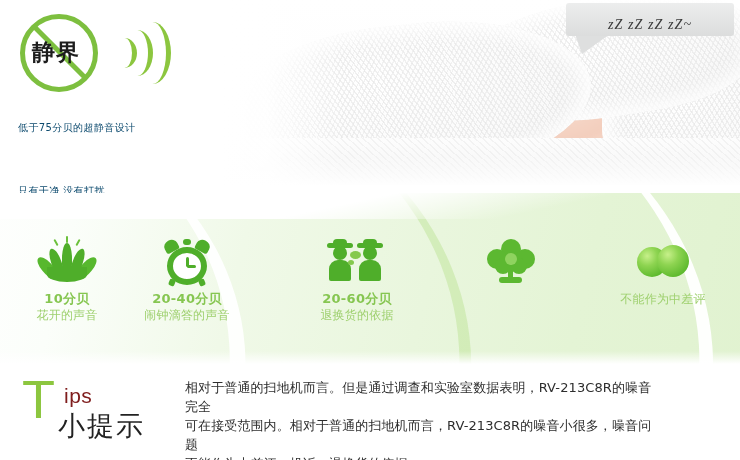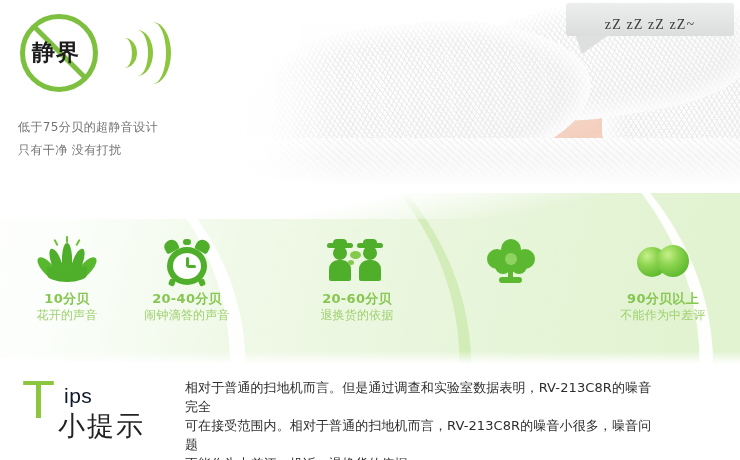--- a/index.html
+++ b/index.html
@@ -79,21 +79,21 @@
 
   
   .bubble{
     position:absolute;left:566px;top:3px;width:168px;height:33px;
     background:linear-gradient(180deg,#eceded 0%,#e3e4e4 55%,#dcdddd 100%);
     border-radius:3px;
   }
   .bubble-txt{
     position:absolute;left:0;top:0;width:168px;height:43px;
     display:flex;align-items:center;justify-content:center;
-    font-size:14px;letter-spacing:1.1px;color:#3a3a3a;
+    font-style:italic;font-size:14px;letter-spacing:1.1px;color:#3a3a3a;
     font-family:"Liberation Serif","DejaVu Serif",serif;
   }
   .bubble-tail{
     position:absolute;left:574px;top:34px;width:0;height:0;
     border-left:9px solid transparent;border-right:26px solid transparent;
     border-top:20px solid #dedfdf;
     transform:skewX(-6deg);
   }
 
   
@@ -112,24 +112,24 @@
     font-family:"DejaVu Sans","Liberation Sans",sans-serif;
   }
   .wave{position:absolute;border:0 solid #7dbf3f;border-right-width:5px;border-radius:50%;}
   .wave.w1{left:98px;top:28px;width:20px;height:30px;border-right-color:#8cc63f;}
   .wave.w2{left:108px;top:20px;width:26px;height:46px;border-right-color:#8cc63f;}
   .wave.w3{left:120px;top:12px;width:32px;height:62px;border-right-color:#8cc63f;}
 
   
   .headline{
     position:absolute;left:18px;top:116px;width:330px;
-    font-size:12px;line-height:23px;color:#737373;letter-spacing:.4px;
-    font-family:"DejaVu Sans","Liberation Sans",sans-serif;
-  }
-  .headline .l2{display:block;}
+    font-size:10px;line-height:23px;color:#0c4a6e;letter-spacing:.4px;
+    font-family:"DejaVu Sans","Liberation Sans",sans-serif;
+  }
+  .headline .l2{display:block;margin-top:40px;}
 
   
   #band{position:absolute;left:0;top:193px;width:740px;height:176px;overflow:hidden;}
   .band-bg{
     position:absolute;left:-40px;top:-14px;width:830px;height:206px;
     background:linear-gradient(105deg,#ffffff 0%,#fbfefa 14%,#f0f9e8 34%,#e9f6dd 56%,#e4f4d5 74%,#e0f2cf 100%);
     transform:rotate(-1.6deg);
   }
   .band-top-white{
     position:absolute;left:0;top:0;width:740px;height:26px;
@@ -221,21 +221,21 @@
   .sph.sB{left:22px;top:2px;width:32px;height:32px;}
 
   
   #tips{position:absolute;left:0;top:370px;width:740px;height:90px;background:#fff;}
   .tips-mark{position:absolute;left:20px;top:2px;width:150px;height:80px;}
   .tips-T{
     position:absolute;left:2px;top:0px;font-size:54px;line-height:54px;color:#8cc63f;
     font-family:"Liberation Sans","DejaVu Sans",sans-serif;font-weight:400;
   }
   .tips-ips{
-    position:absolute;left:44px;top:12px;font-size:21px;color:#0f172a;letter-spacing:.5px;
+    position:absolute;left:44px;top:12px;font-size:21px;color:#7f1d1d;letter-spacing:.5px;
     font-family:"Liberation Sans","DejaVu Sans",sans-serif;
   }
   .tips-cn{
     position:absolute;left:38px;top:36px;font-size:27px;color:#222;letter-spacing:2px;
     font-family:"DejaVu Sans","Liberation Sans",sans-serif;
   }
   .tips-body{
     position:absolute;left:185px;top:8px;width:468px;
     font-size:13px;line-height:19px;color:#2e2e2e;letter-spacing:.1px;
     font-family:"DejaVu Sans","Liberation Sans",sans-serif;
@@ -371,21 +371,20 @@
         </div>
       </div>
 
       <div class="db-item i5">
         <div class="ico">
           <div class="ic-horn">
             <div class="sph sA"></div>
               <div class="sph sB"></div>
           </div>
         </div>
-        <div class="lv">90分贝以上</div>
         <div class="ds">不能作为中差评</div>
       </div>
 
     </div>
   </div>
 
   <div id="tips">
     <div class="tips-mark">
       <div class="tips-T">T</div>
       <div class="tips-ips">ips</div>

